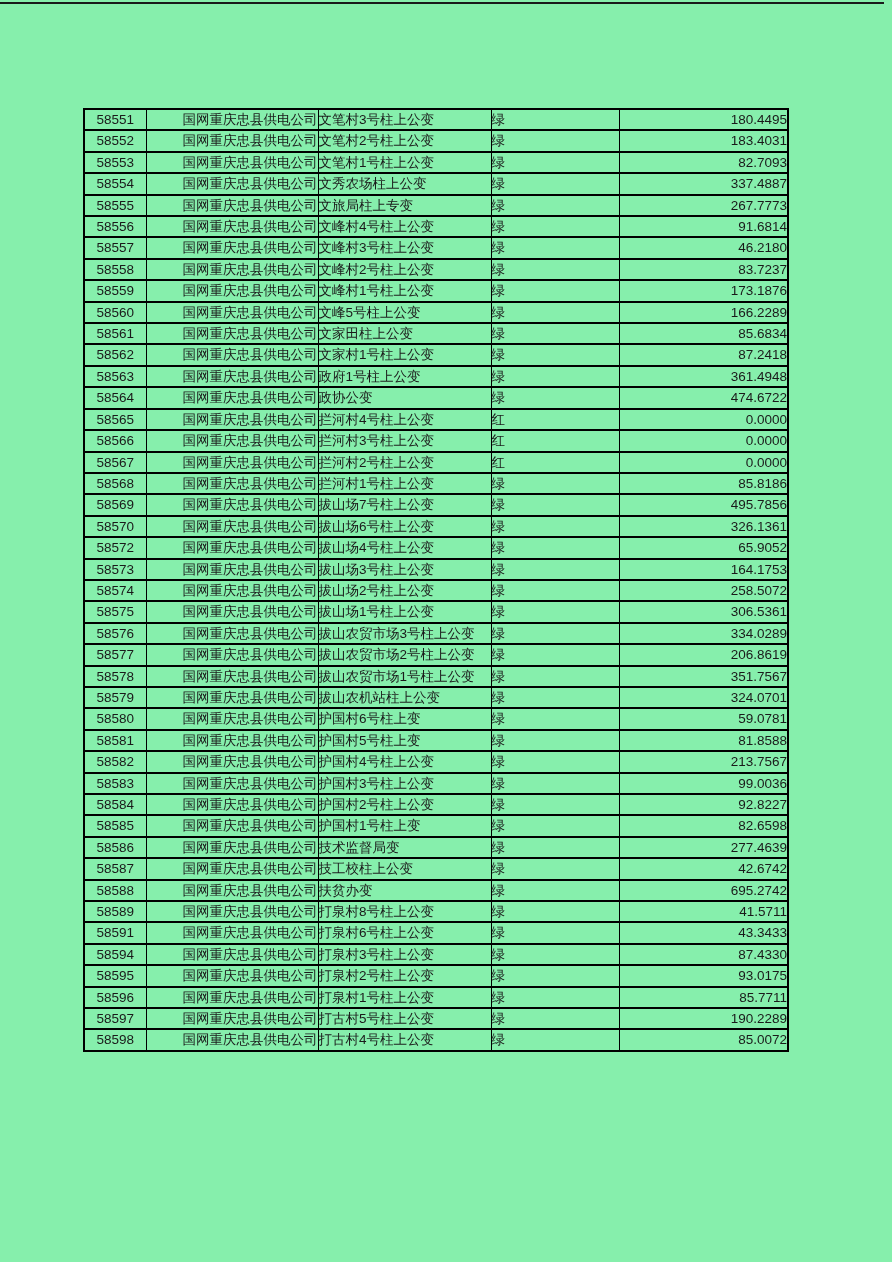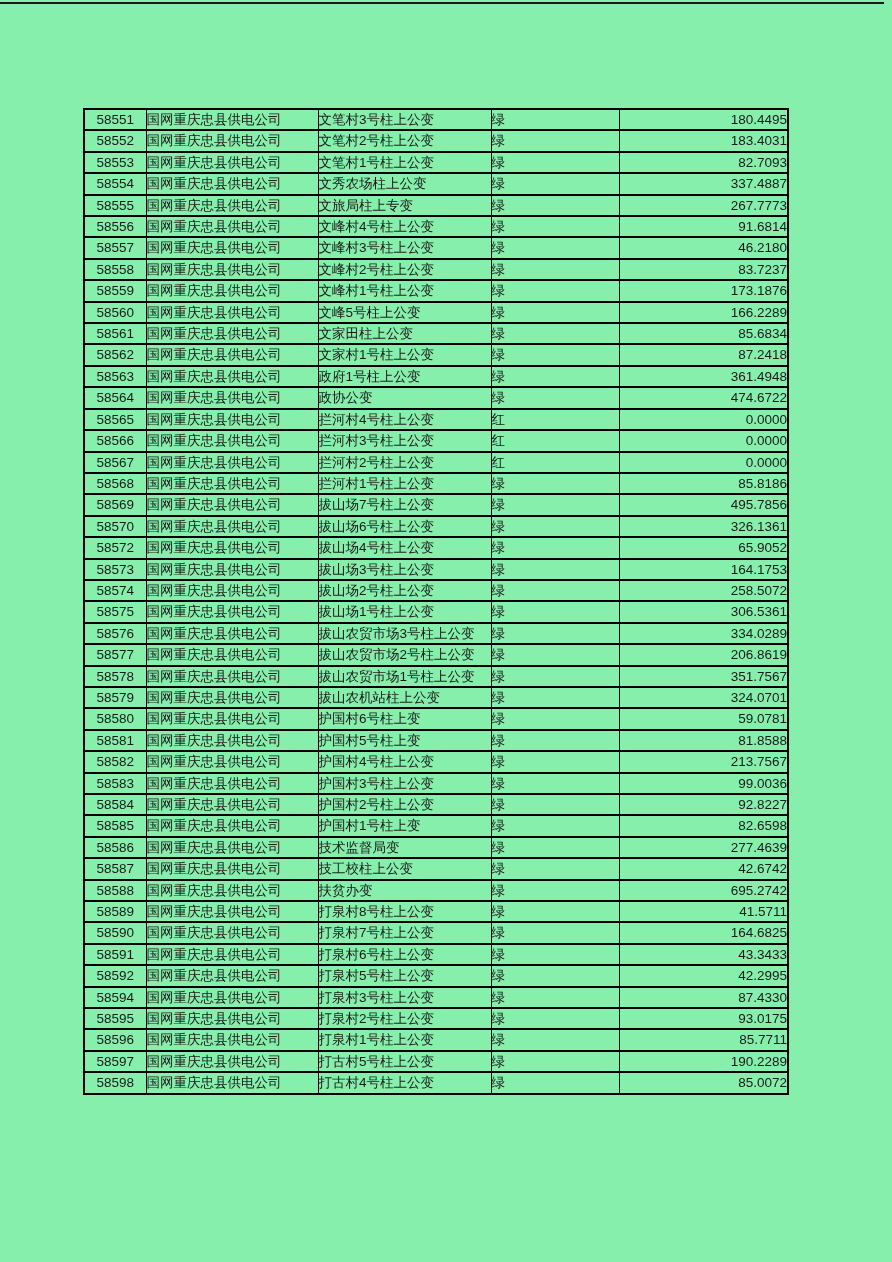--- a/index.html
+++ b/index.html
@@ -45,21 +45,21 @@
     vertical-align: middle;
     white-space: nowrap;
     overflow: hidden;
   }
   col.col-id      { width: 62px;  }
   col.col-company { width: 172px; }
   col.col-name    { width: 173px; }
   col.col-status  { width: 128px; }
   col.col-value   { width: 169px; }
   td.col-id      { text-align: center; }
-  td.col-company { text-align: left; padding-left: 5px; margin-top: 27px; }
+  td.col-company { text-align: right; padding-left: 5px; margin-top: 27px; }
   td.col-name    { text-align: left; padding-left: 4px; }
   td.col-status  { text-align: left; padding-left: 4px; }
   td.col-value   { text-align: right; }
 </style>
 </head>
 <body>
 
 <div class="page">
   <div class="top-rule"></div>
   <table class="data-table">
@@ -331,39 +331,25 @@
           <td class="col-value">695.2742</td>
         </tr>
         <tr>
           <td class="col-id">58589</td>
           <td class="col-company">国网重庆忠县供电公司</td>
           <td class="col-name">打泉村8号柱上公变</td>
           <td class="col-status">绿</td>
           <td class="col-value">41.5711</td>
         </tr>
         <tr>
-          <td class="col-id">58590</td>
-          <td class="col-company">国网重庆忠县供电公司</td>
-          <td class="col-name">打泉村7号柱上公变</td>
-          <td class="col-status">绿</td>
-          <td class="col-value">164.6825</td>
-        </tr>
-        <tr>
           <td class="col-id">58591</td>
           <td class="col-company">国网重庆忠县供电公司</td>
           <td class="col-name">打泉村6号柱上公变</td>
           <td class="col-status">绿</td>
           <td class="col-value">43.3433</td>
-        </tr>
-        <tr>
-          <td class="col-id">58592</td>
-          <td class="col-company">国网重庆忠县供电公司</td>
-          <td class="col-name">打泉村5号柱上公变</td>
-          <td class="col-status">绿</td>
-          <td class="col-value">42.2995</td>
         </tr>
         <tr>
           <td class="col-id">58594</td>
           <td class="col-company">国网重庆忠县供电公司</td>
           <td class="col-name">打泉村3号柱上公变</td>
           <td class="col-status">绿</td>
           <td class="col-value">87.4330</td>
         </tr>
         <tr>
           <td class="col-id">58595</td>

